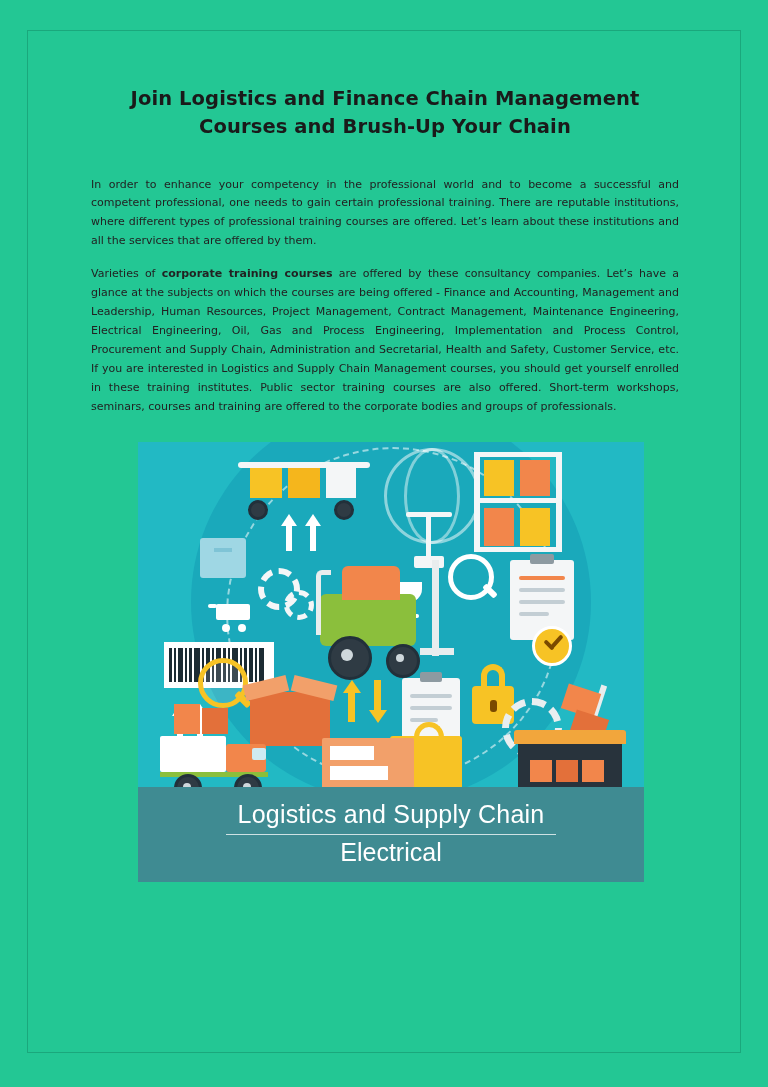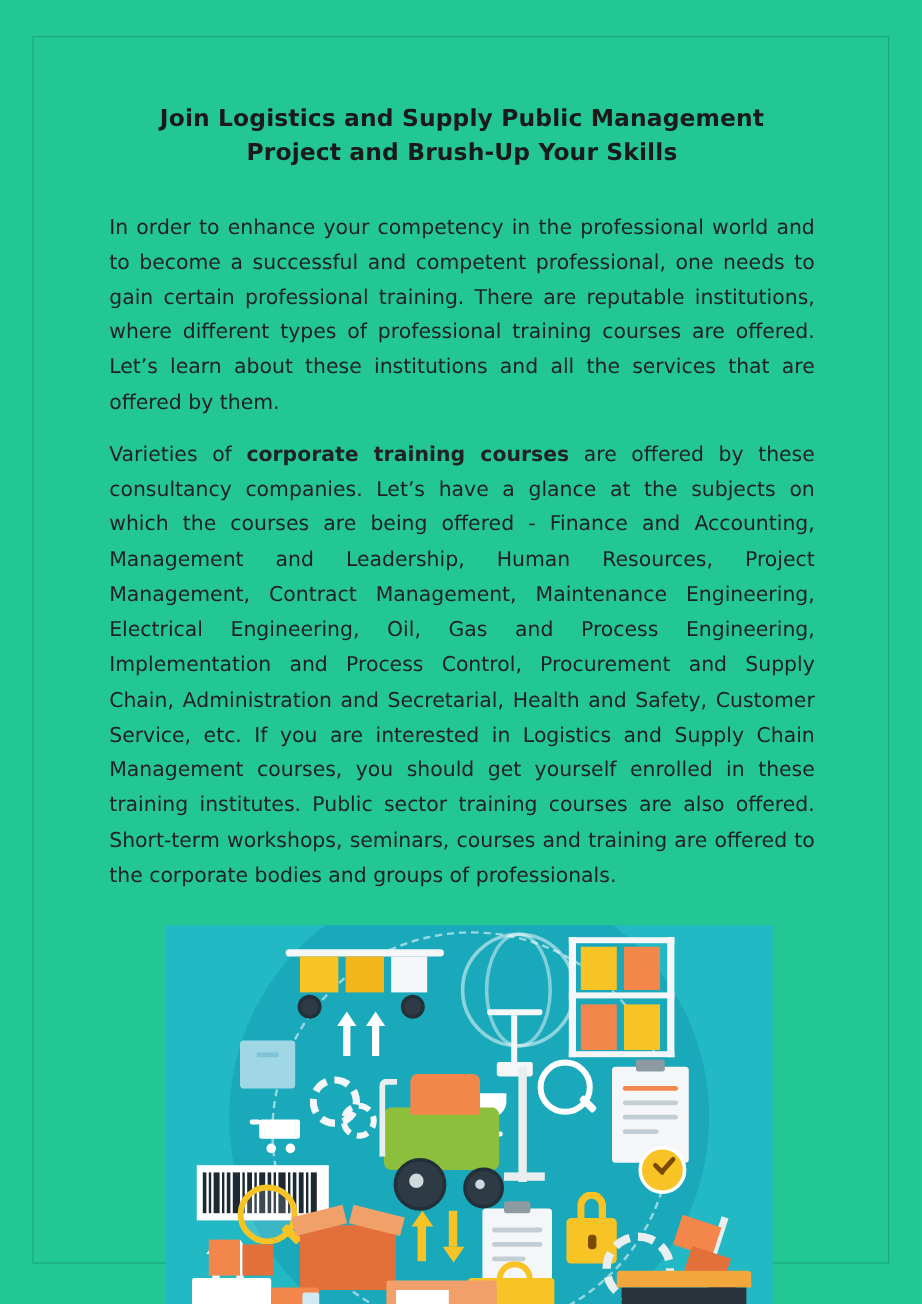--- a/index.html
+++ b/index.html
@@ -40,21 +40,21 @@
     font-weight: bold;
     font-size: 19.5px;
     line-height: 1.45;
     color: #1a1a1a;
     text-align: center;
     margin: 0 0 34px 0;
     letter-spacing: 0.1px;
   }
   .para {
     font-family: "DejaVu Sans", sans-serif;
-    font-size: 17px;
+    font-size: 11px;
     line-height: 1.72;
     color: #222;
     text-align: justify;
     margin: 0 0 14px 0;
   }
   .para b {
     font-weight: bold;
   }
   .figure {
     position: relative;
@@ -214,22 +214,22 @@
 </style>
 </head>
 <body>
 
 <div class="page">
   <div class="sheet-border"></div>
 
   <div class="content">
 
     <h1 class="doc-title">
-      <span>Join Logistics and Supply Public Management</span><br>
-      <span>Project and Brush-Up Your Skills</span>
+      <span>Join Logistics and Finance Chain Management</span><br>
+      <span>Courses and Brush-Up Your Chain</span>
     </h1>
 
     <p class="para">In order to enhance your competency in the professional world and to become a successful and competent professional, one needs to gain certain professional training. There are reputable institutions, where different types of professional training courses are offered. Let’s learn about these institutions and all the services that are offered by them.</p>
 
     <p class="para"><span>Varieties of </span><b>corporate training courses</b><span> are offered by these consultancy companies. Let’s have a glance at the subjects on which the courses are being offered - Finance and Accounting, Management and Leadership, Human Resources, Project Management, Contract Management, Maintenance Engineering, Electrical Engineering, Oil, Gas and Process Engineering, Implementation and Process Control,  Procurement and Supply Chain, Administration and Secretarial, Health and Safety, Customer Service, etc. If you are interested in Logistics and Supply Chain Management courses, you should get yourself enrolled in these training institutes. Public sector training courses are also offered. Short-term workshops, seminars, courses and training are offered to the corporate bodies and groups of professionals.</span></p>
 
     <div class="figure">
       <div class="illustration">
         <div class="circle-bg"></div>
         <div class="dashring"></div>

